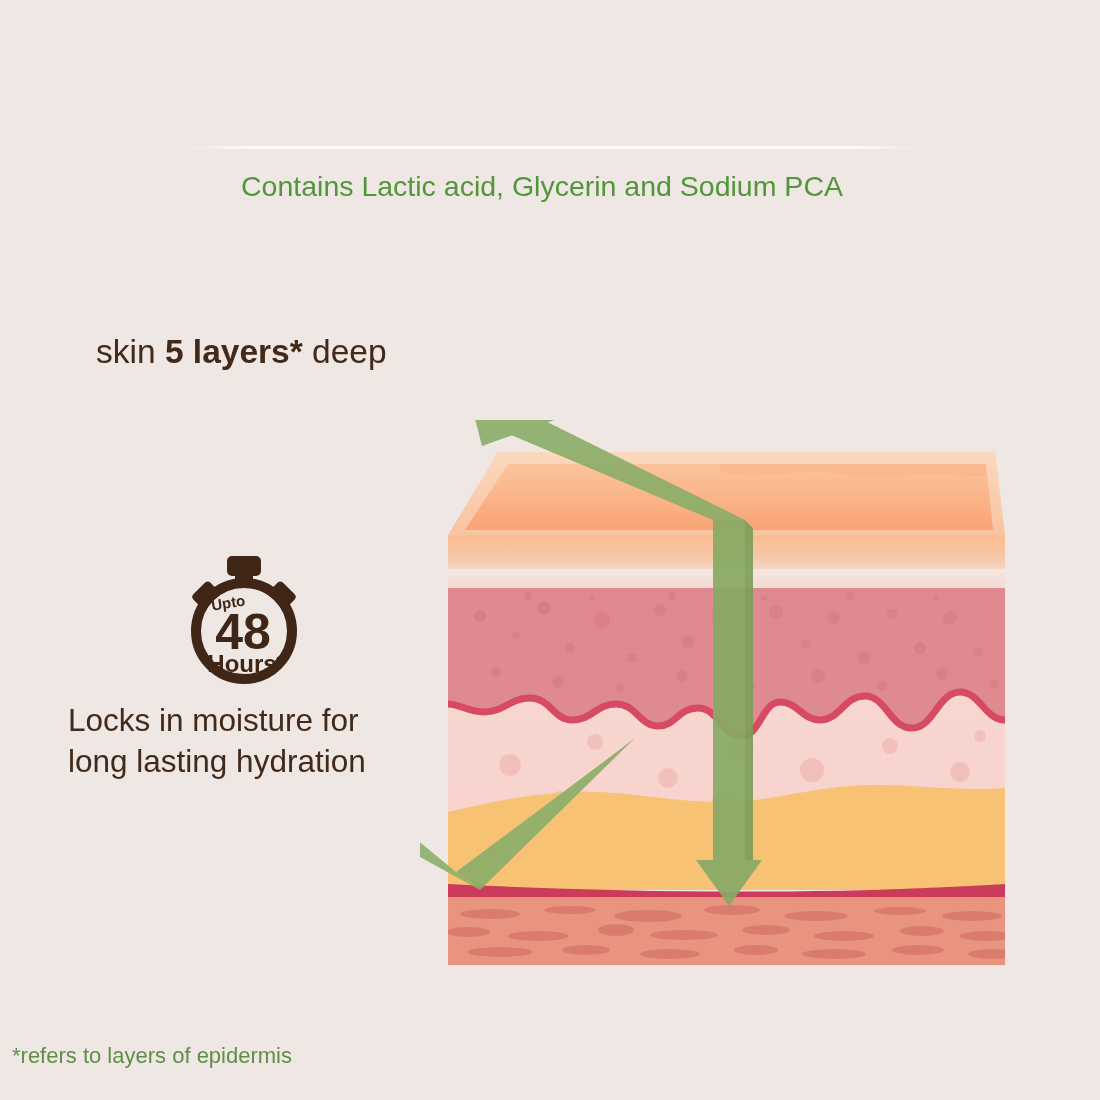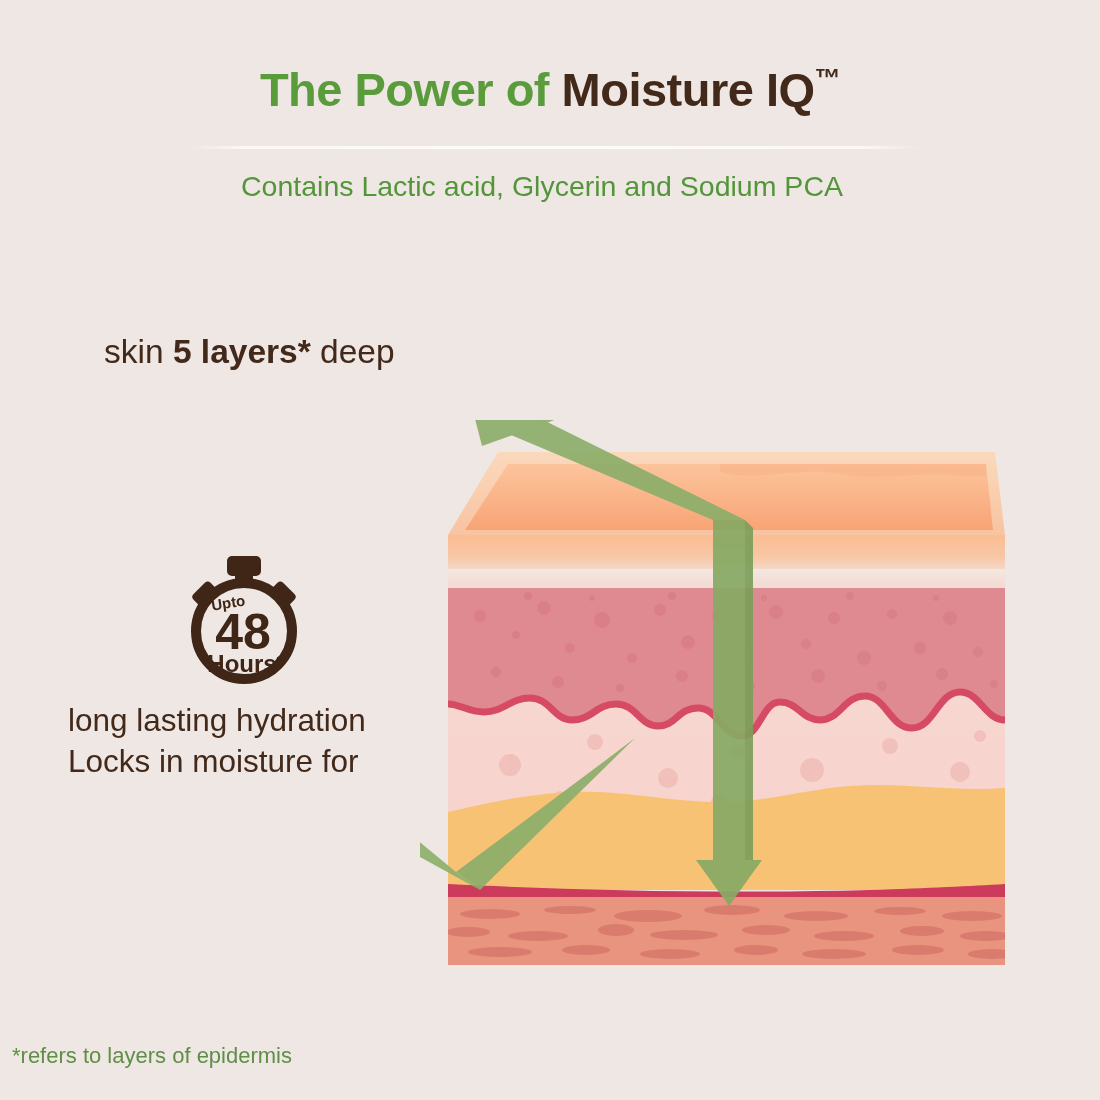--- a/index.html
+++ b/index.html
@@ -37,21 +37,21 @@
 
   
   .callout{position:absolute;color:#43291a;line-height:1.30;}
   .callout .ln{display:block;white-space:nowrap;}
   .callout b{font-weight:bold;}
 
   #callout-top{
     left:86px;top:330px;width:420px;
     font-size:33.5px;text-align:left;
   }
-  #callout-top .ln2{margin-left:18px;}
+  #callout-top .ln2{margin-left:10px;}
 
   #callout-bottom{
     left:68px;top:700px;width:400px;
     font-size:31.5px;text-align:left;
   }
 
   
   .footnotes{
     position:absolute;left:12px;top:1040px;
     color:#5f8f47;font-size:22px;line-height:1.42;
@@ -62,35 +62,32 @@
   #stopwatch{position:absolute;left:183px;top:552px;width:122px;height:133px;}
 
   
   #skin-diagram{position:absolute;left:420px;top:420px;width:620px;height:570px;}
 </style>
 </head>
 <body>
 
 <div class="stage">
 
-  <div class="title">
-    <span class="g">The Power of </span><span class="b">Moisture IQ</span><span class="b tm">™</span>
-  </div>
 
   <div class="divider"></div>
 
   <div class="subtitle">Contains Lactic acid, Glycerin and Sodium PCA</div>
 
   <div class="callout" id="callout-top">
     <span class="ln ln2"><span>skin </span><b>5 layers*</b><span> deep</span></span>
   </div>
 
   <div class="callout" id="callout-bottom">
+    <span class="ln">Locks in moisture for</span>
     <span class="ln">long lasting hydration</span>
-    <span class="ln">Locks in moisture for</span>
   </div>
 
   <svg id="stopwatch" viewBox="0 0 122 133">
     <g fill="#3f2616">
 
       <rect x="44" y="4" width="34" height="20" rx="5"></rect>
       <rect x="52" y="20" width="18" height="14"></rect>
 
       <g transform="rotate(-45 24 40)">
           <rect x="9" y="32" width="24" height="16" rx="4"></rect>

